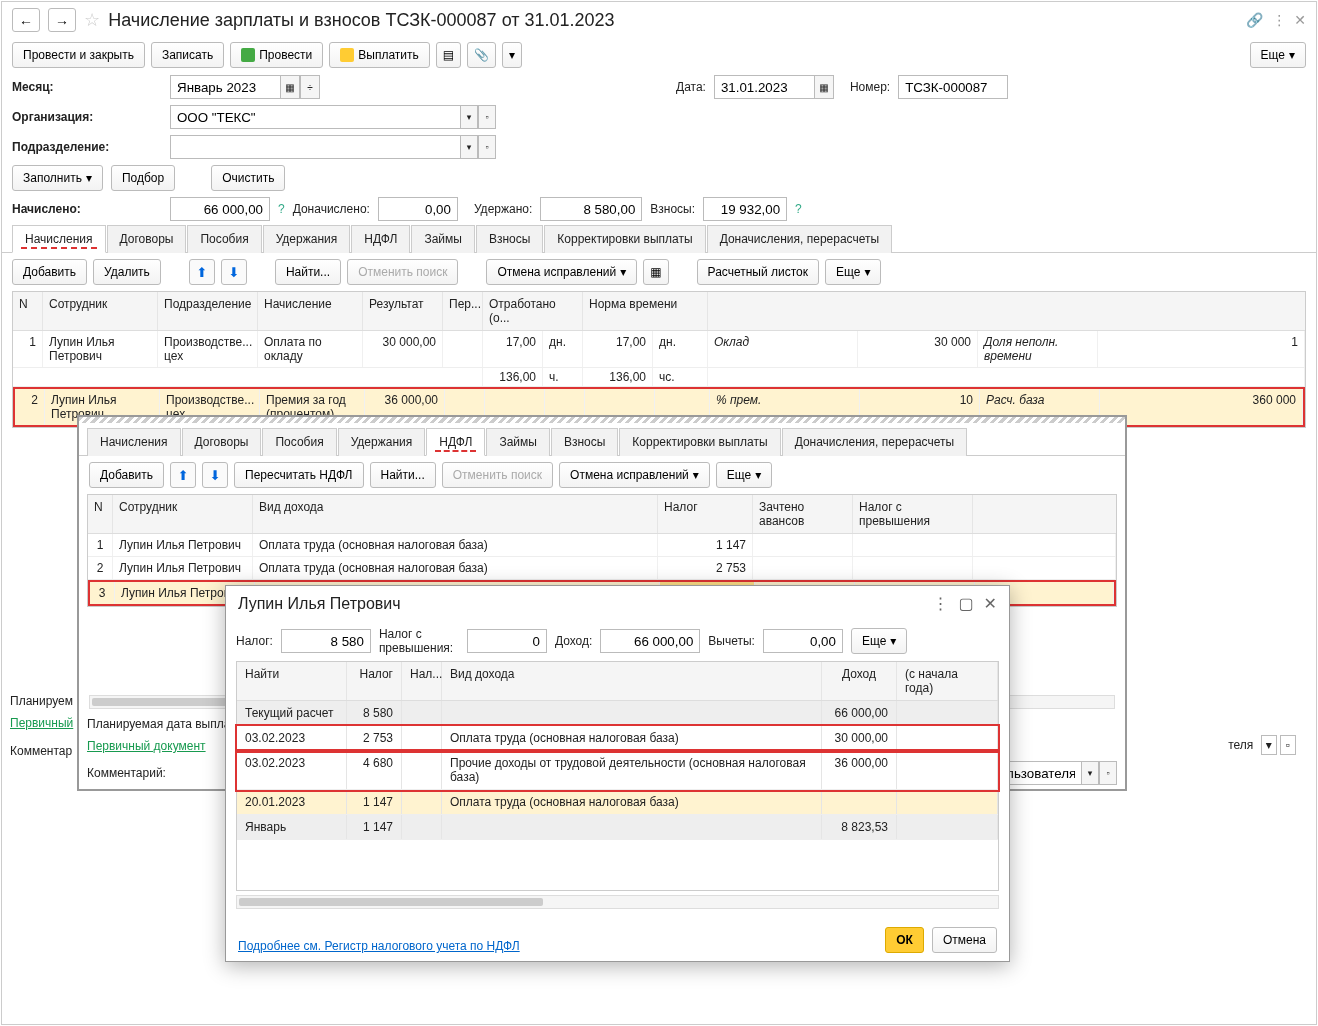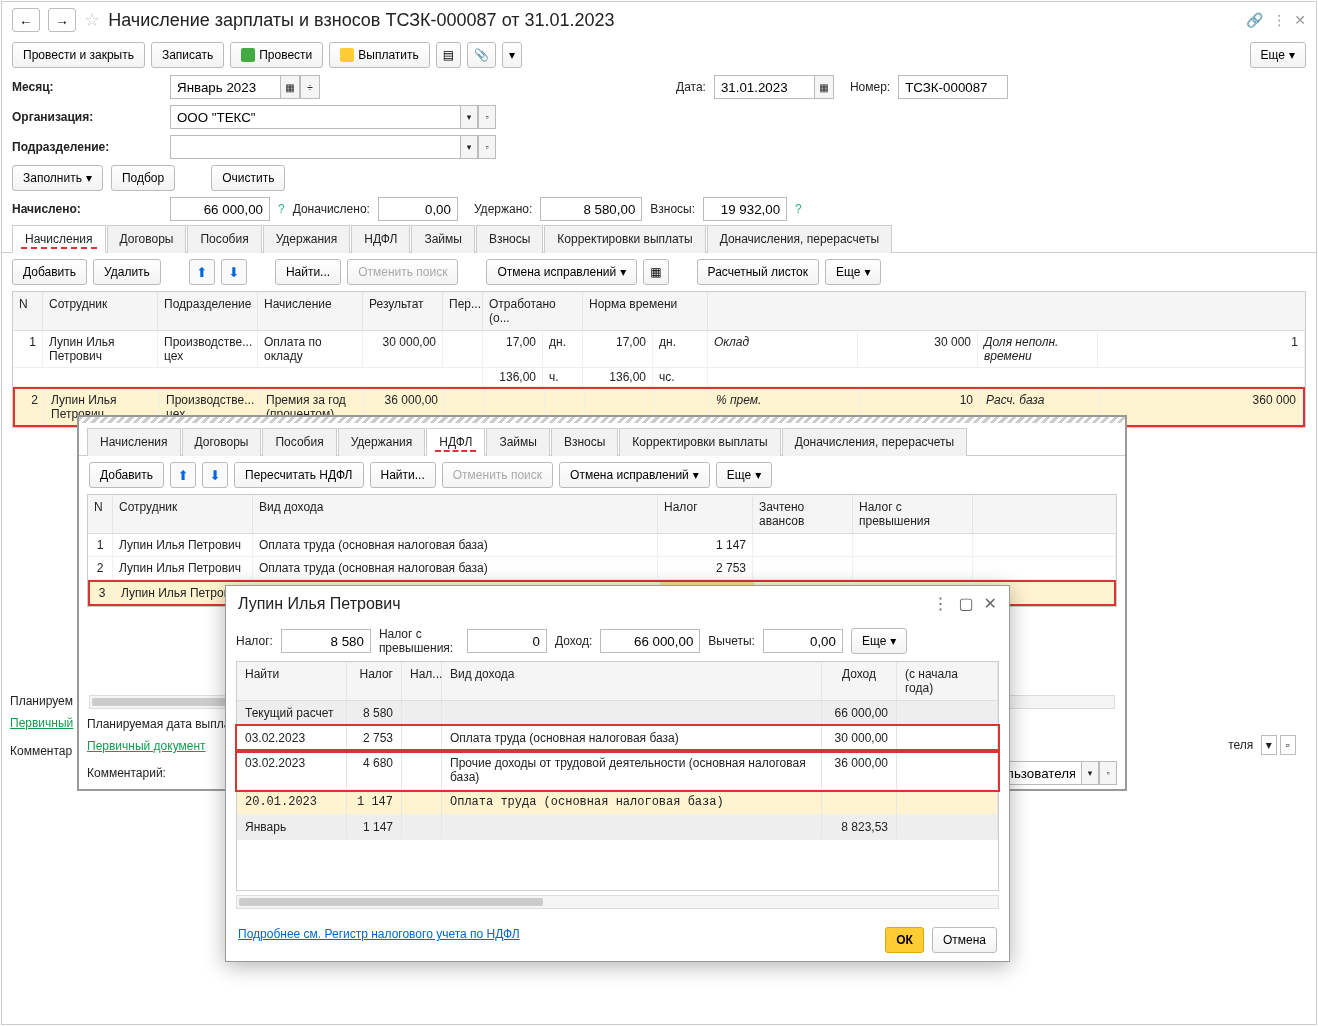--- a/index.html
+++ b/index.html
@@ -59,23 +59,23 @@
 .modal-title { display: flex; align-items: center; padding: 8px 12px; font-size: 16px; }
 .modal-title .right { margin-left: auto; display: flex; gap: 10px; color: #666; }
 .modal-title .right span { cursor: pointer; }
 .modal-body { padding: 6px 10px; }
 .modal-row { display: flex; gap: 8px; align-items: center; margin-bottom: 6px; }
 .modal-grid { border: 1px solid #ccc; }
 .modal-grid .hdr { display:flex; background:#f5f5f5; border-bottom:1px solid #ddd;}
 .modal-grid .hdr .cell, .modal-grid .mrow .cell { padding: 5px 8px; border-right: 1px solid #e5e5e5; }
 .modal-grid .mrow { display:flex; border-bottom:1px solid #eee; }
 .modal-grid .mrow.gray { background:#eee; }
-.modal-grid .mrow.yellow { background:#fff3d0;font-family:Liberation Mono, monospace; }
+.modal-grid .mrow.yellow { background:#fff3d0; }
 .redbox { outline: 2px solid #d33; }
-.modal-footer { display:flex; padding: 8px 12px; gap: 8px; align-items: flex-start; }
+.modal-footer { display:flex; padding: 8px 12px; gap: 8px; align-items: flex-end; }
 .modal-footer .right { margin-left:auto; display:flex; gap:8px;}
 .btn-ok { background: #fc3; border-color: #da0; font-weight: bold; }
 
 .link { color: #179a4f; text-decoration: underline; cursor: pointer; }
 .footer-row { display: flex; align-items: center; gap: 8px; padding: 4px 70px; }
 
 .hscroll { height: 14px; margin: 4px 10px; background: #f5f5f5; border: 1px solid #ddd; position: relative; }
 .hscroll::after { content:""; position:absolute; left:2px; top:2px; width:40%; height: calc(100% - 4px); background:#ccc; border-radius:2px;}
 
 .cell.num { text-align: right; }

